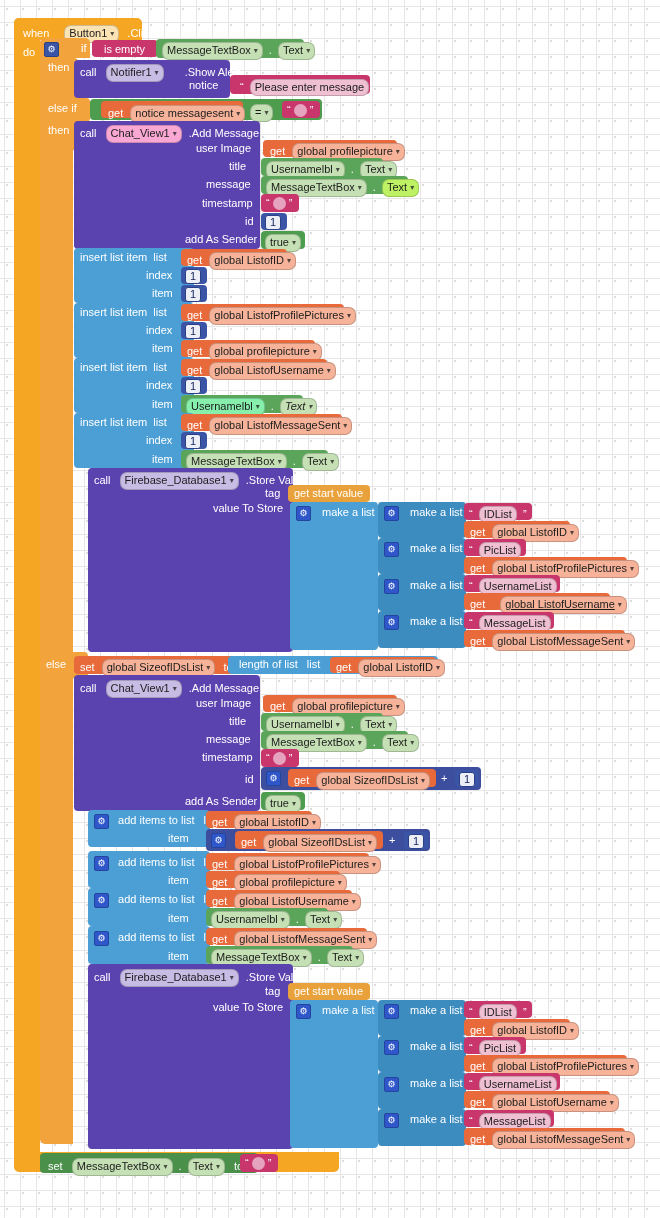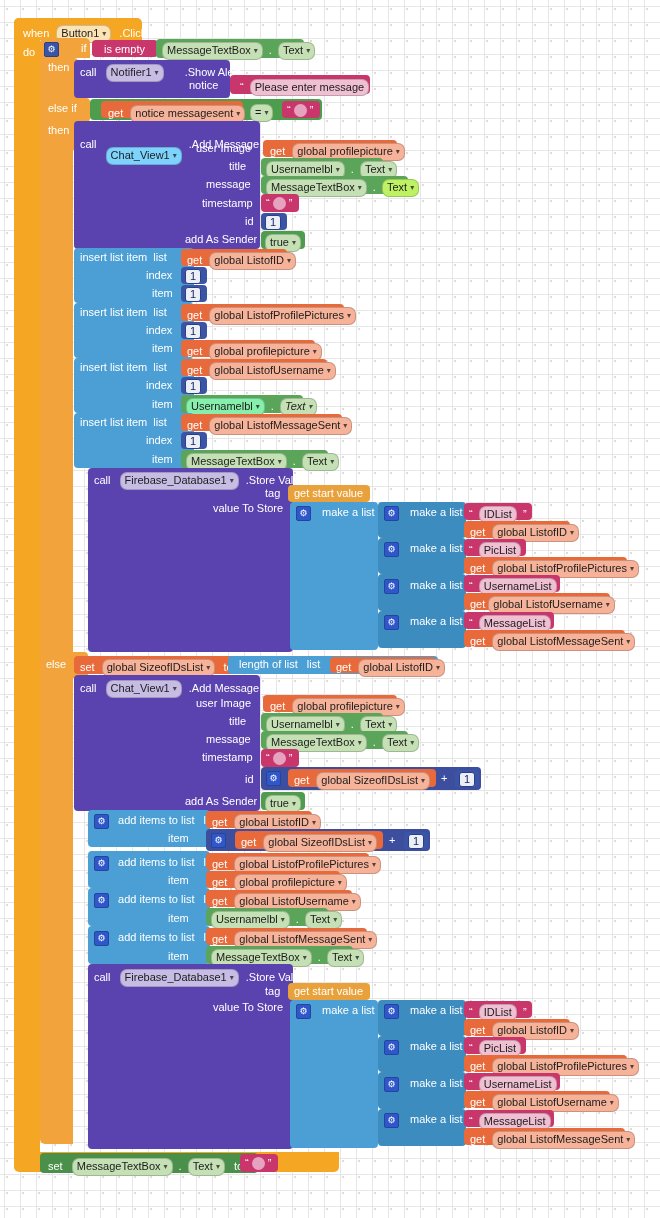--- a/index.html
+++ b/index.html
@@ -76,21 +76,21 @@
 
 <div class="grid-dots"></div>
 <div class="canvas">
 
   <div class="blk c-event" style="left:14px;top:18px;width:26px;height:1142px;border-radius:5px 0 0 5px;"></div>
   <div class="blk c-event" style="left:14px;top:18px;width:128px;height:22px;border-radius:5px 5px 0 0;"></div>
   <div class="blk c-event" style="left:14px;top:1152px;width:325px;height:20px;border-radius:0 0 5px 5px;"></div>
 
   <div class="row" style="left:23px;top:25px;">
     <span class="lbl">when</span>
-    <span class="pill" style="background:#FBE3B4;margin-left:4px;"><span>Button1</span><span class="caret">▾</span></span>
+    <span class="pill" style="background:#FBE3B4;margin-left:12px;"><span>Button1</span><span class="caret">▾</span></span>
     <span class="lbl" style="margin-left:5px;">.Click</span>
   </div>
   <div class="row" style="left:23px;top:47px;">
     <span class="lbl">do</span>
   </div>
 
   <div class="blk c-ctrl" style="left:40px;top:38px;width:33px;height:1106px;border-radius:5px 0 0 5px;"></div>
   <div class="blk c-ctrl" style="left:40px;top:38px;width:50px;height:20px;border-radius:5px 5px 0 0;"></div>
   <div class="blk c-ctrl" style="left:40px;top:58px;width:38px;height:44px;"></div>
   <div class="blk c-ctrl" style="left:40px;top:98px;width:50px;height:24px;"></div>
@@ -141,21 +141,21 @@
   <div class="blk c-magenta" style="left:282px;top:101px;width:38px;height:17px;"></div>
   <div class="row" style="left:287px;top:104px;">
     <span class="quote">“</span>
     <span class="emptysock"></span>
     <span class="quote">”</span>
   </div>
 
   <div class="blk c-purple" style="left:74px;top:121px;width:186px;height:128px;"></div>
   <div class="row" style="left:80px;top:125px;">
     <span class="lbl">call</span>
-    <span class="pill" style="background:#7dd3fc;margin-left:6px;margin-top:22px;"><span>Chat_View1</span><span class="caret">▾</span></span>
+    <span class="pill" style="background:#f9a8d4;margin-left:6px;"><span>Chat_View1</span><span class="caret">▾</span></span>
     <span class="lbl" style="margin-left:4px;">.Add Message</span>
   </div>
 
   <div class="row" style="left:196px;top:143px;"><span class="lbl">user Image</span></div>
   <div class="row" style="left:229px;top:161px;"><span class="lbl">title</span></div>
   <div class="row" style="left:206px;top:179px;"><span class="lbl">message</span></div>
   <div class="row" style="left:202px;top:198px;"><span class="lbl">timestamp</span></div>
   <div class="row" style="left:245px;top:216px;"><span class="lbl">id</span></div>
   <div class="row" style="left:185px;top:234px;"><span class="lbl">add As Sender</span></div>
 
@@ -322,21 +322,21 @@
   </div>
   <div class="blk c-magenta" style="left:464px;top:575px;width:96px;height:17px;"></div>
   <div class="row" style="left:469px;top:578px;">
     <span class="quote">“</span>
     <span class="pill" style="background:#EFBFD2;margin:0 3px;">UsernameList</span>
     <span class="quote">”</span>
   </div>
   <div class="blk c-orange" style="left:464px;top:593px;width:146px;height:17px;"></div>
   <div class="row" style="left:470px;top:596px;">
     <span class="lbl">get</span>
-    <span class="pill" style="background:#F6B39A;margin-left:0;"><span>global ListofUsername</span><span class="caret">▾</span></span>
+    <span class="pill" style="background:#F6B39A;margin-left:12px;text-decoration:underline;"><span>global ListofUsername</span><span class="caret">▾</span></span>
   </div>
 
   <div class="blk c-blue-d" style="left:378px;top:611px;width:88px;height:37px;"></div>
   <div class="row" style="left:384px;top:615px;">
     <span class="gear lite">⚙</span>
     <span class="lbl" style="margin-left:8px;">make a list</span>
   </div>
   <div class="blk c-magenta" style="left:464px;top:612px;width:90px;height:17px;"></div>
   <div class="row" style="left:469px;top:615px;">
     <span class="quote">“</span>

